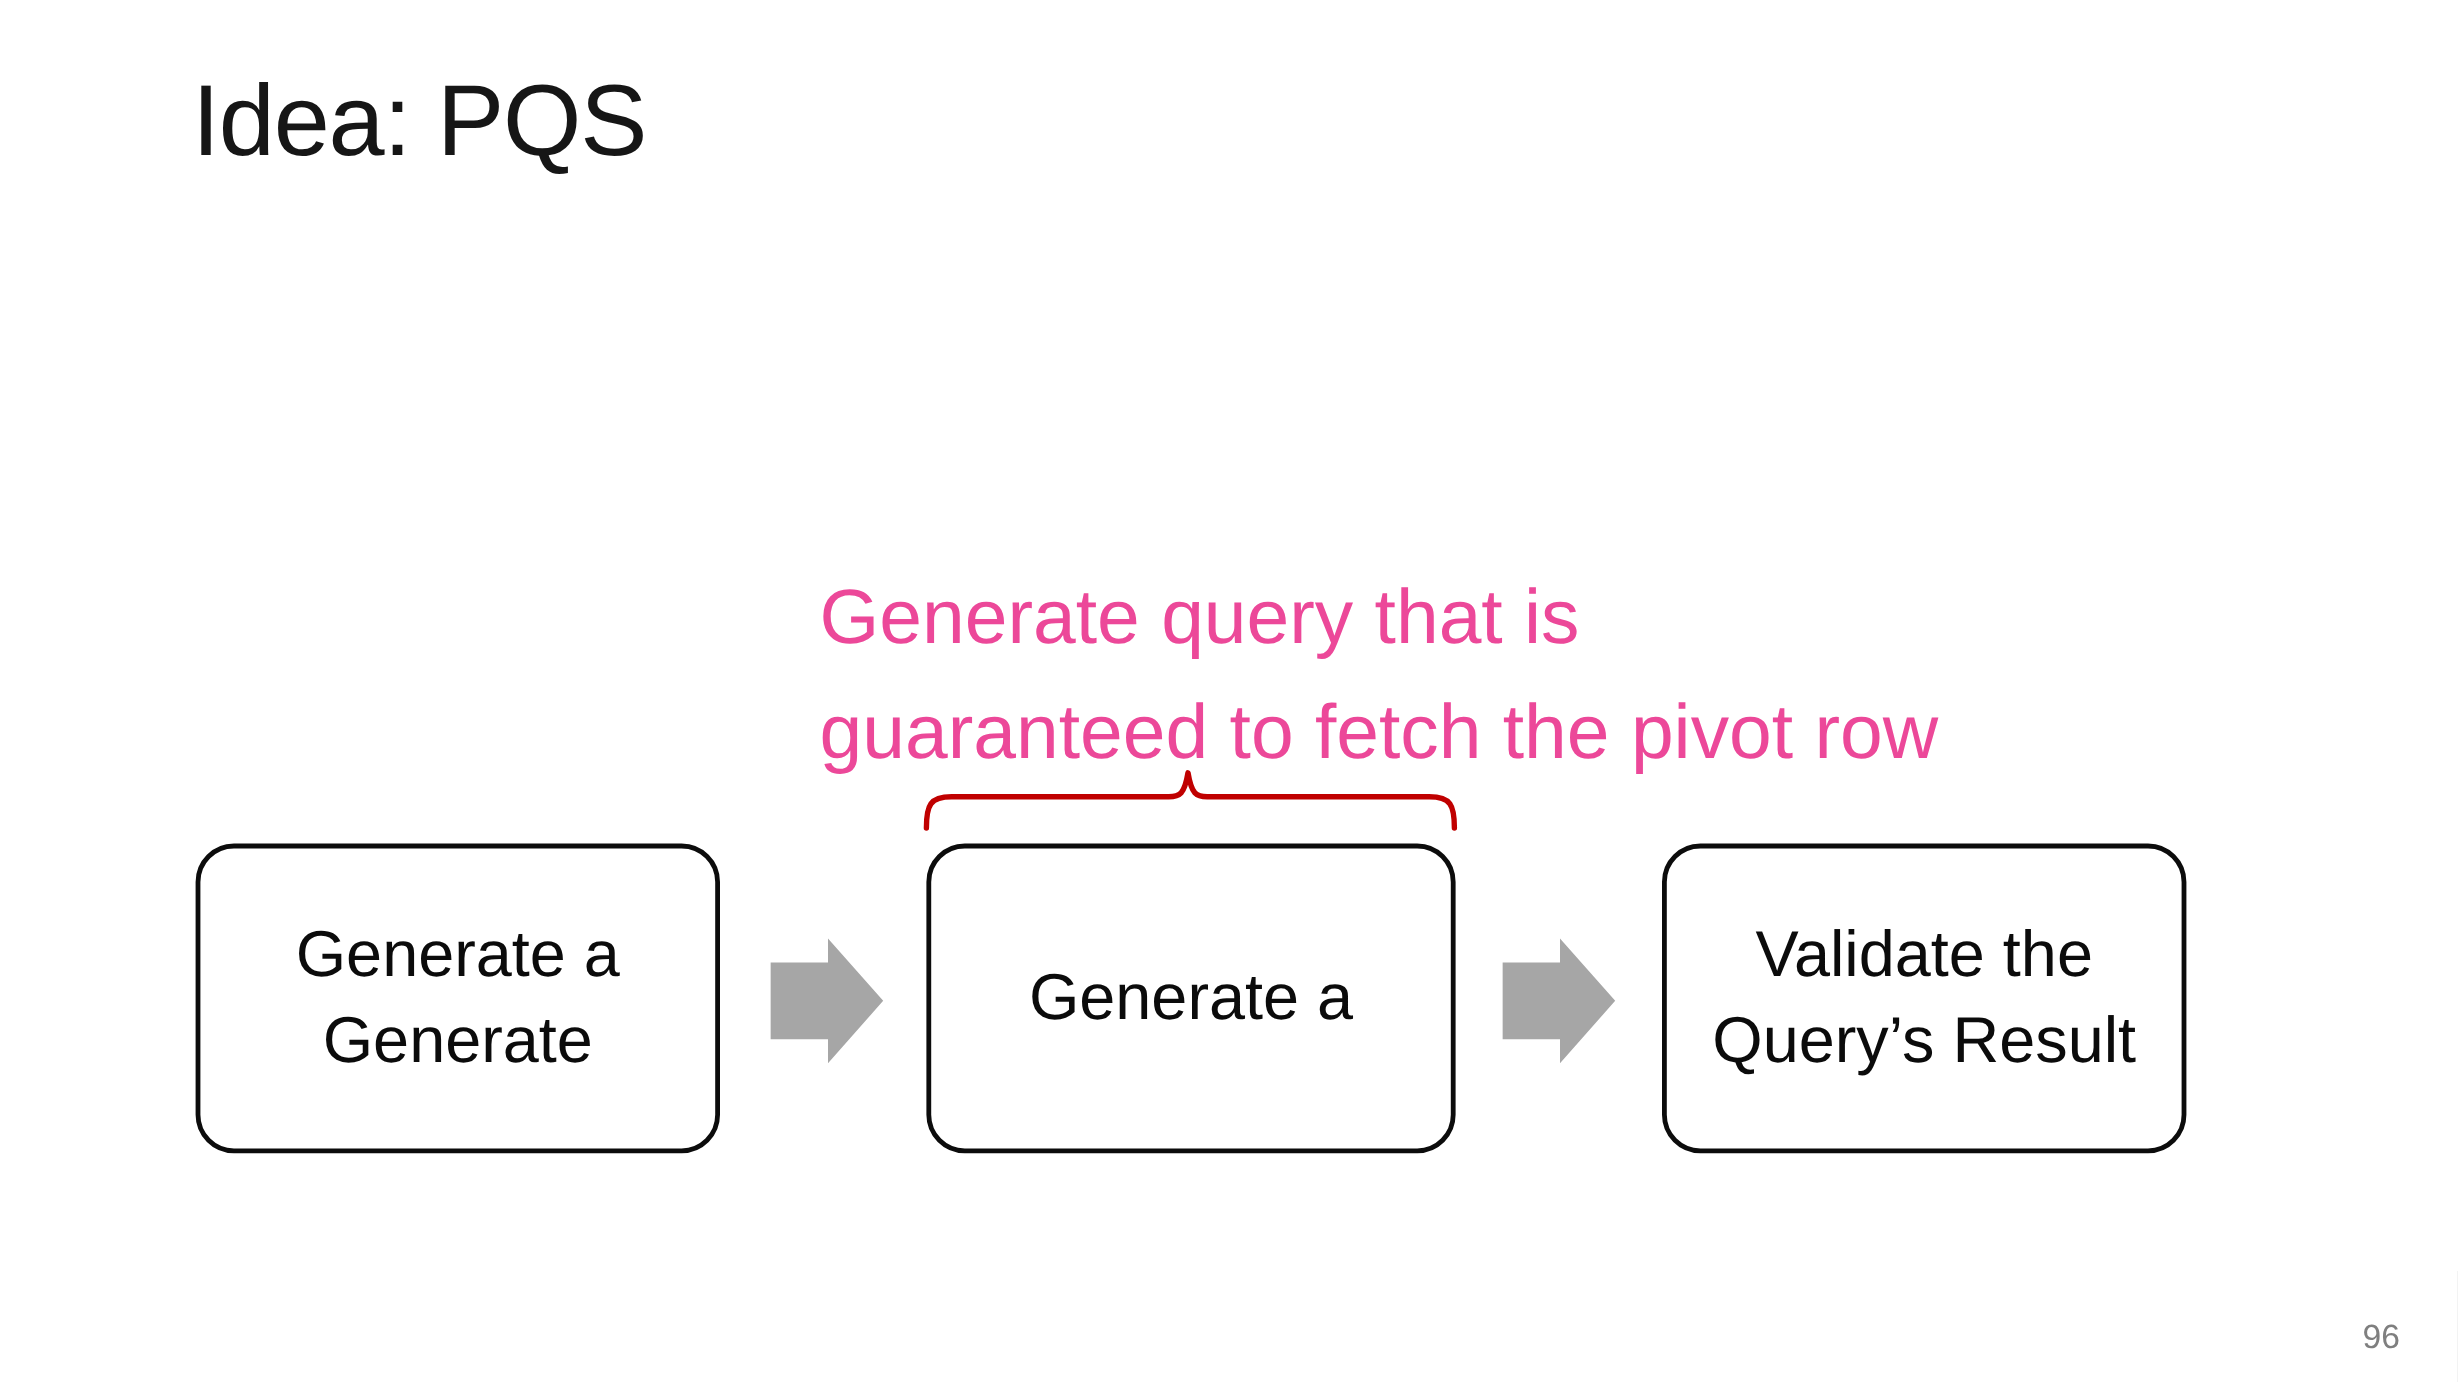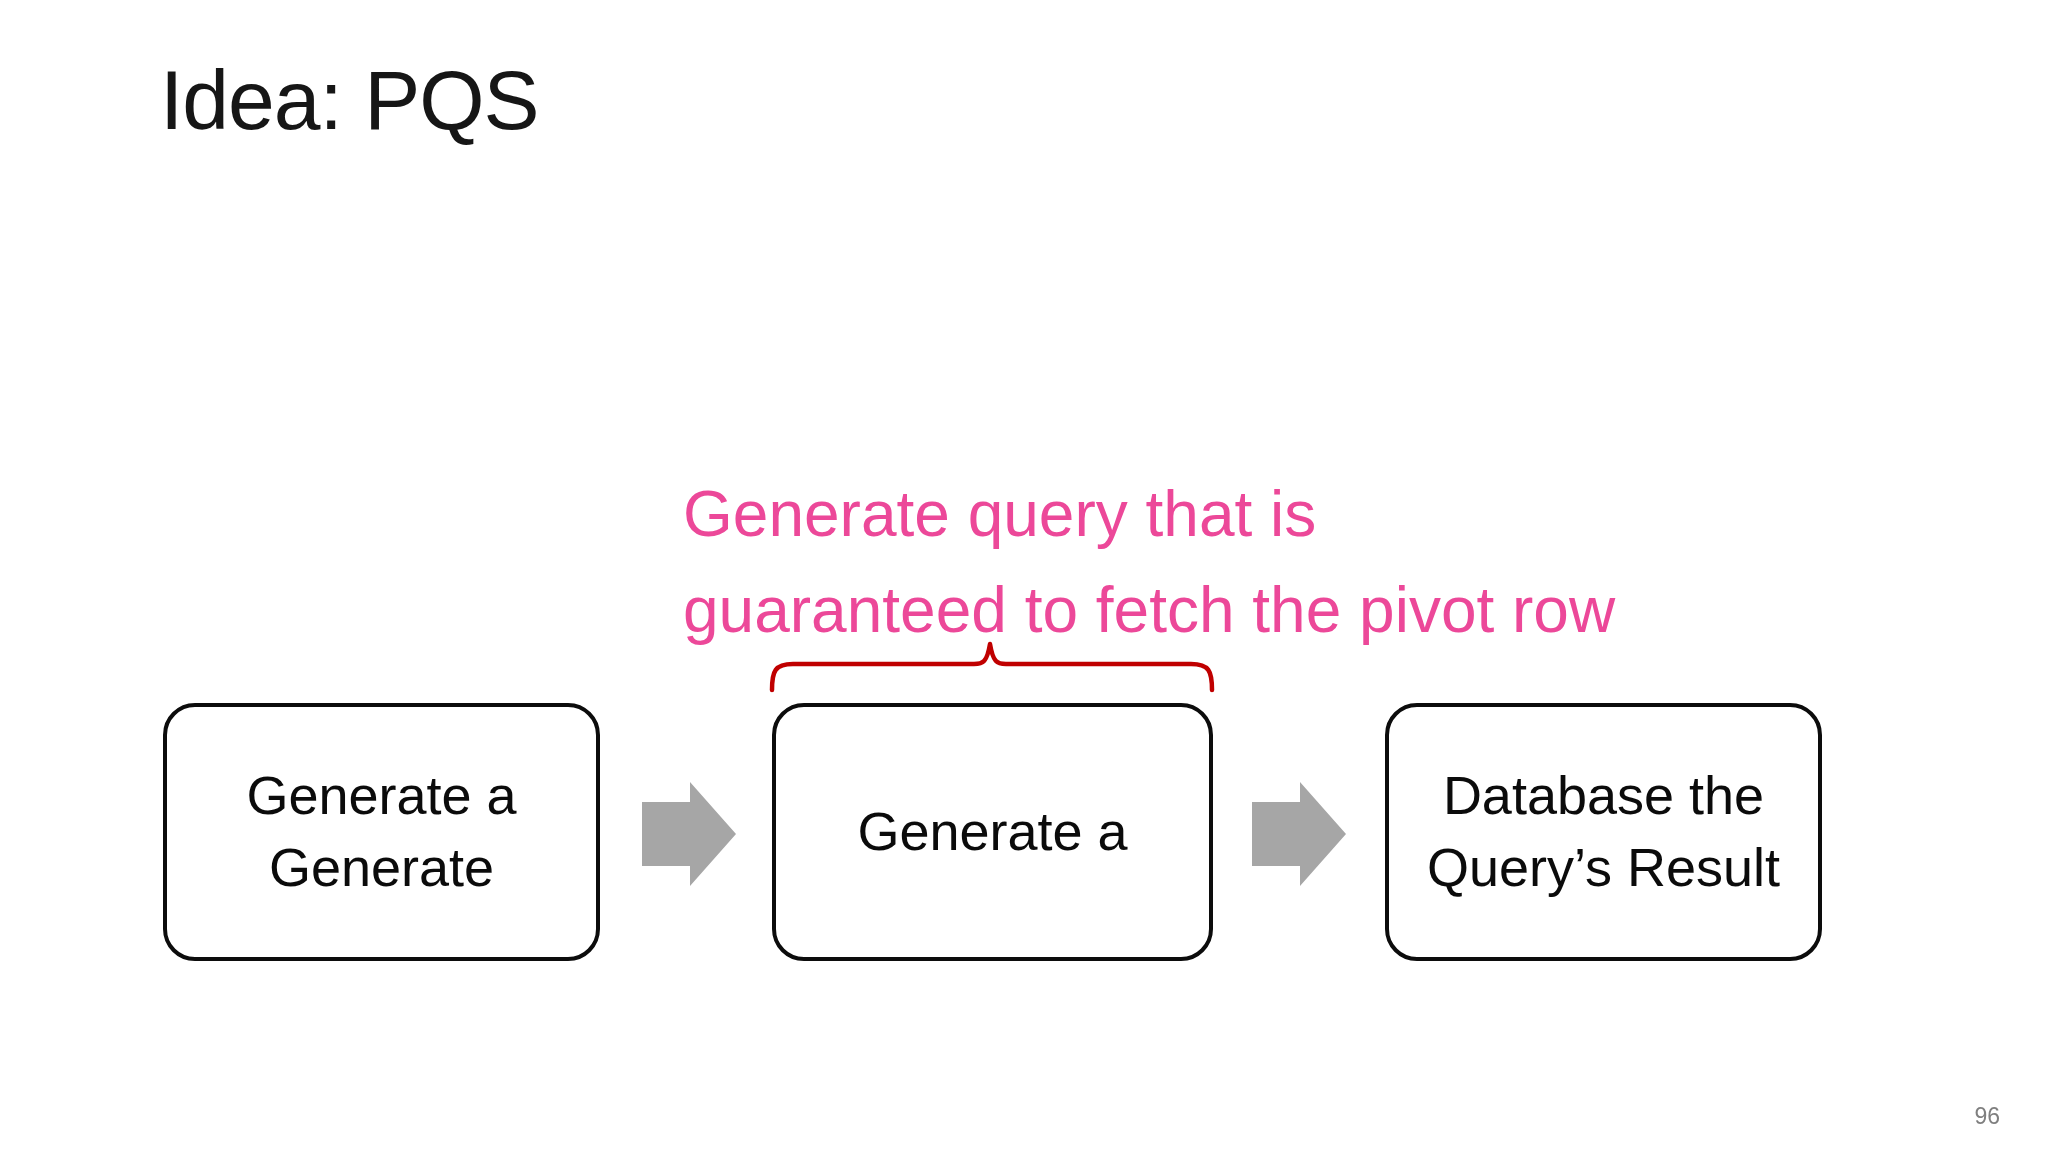--- a/index.html
+++ b/index.html
@@ -96,21 +96,21 @@
   .eth-logo .eth {
     font-weight: 900;
     letter-spacing: -4px;
   }
   .eth-logo .city {
     font-weight: 400;
     letter-spacing: -2px;
     margin-left: 12px;
   }
   .page-number {
-    font-size: 23px;
+    font-size: 28px;
     line-height: 1;
     color: #7f7f7f;
     margin-left: 22px;
     margin-bottom: 2px;
   }
 </style>
 </head>
 <body>
 
 <div class="slide">
@@ -137,21 +137,21 @@
 
   <div class="flow-box" id="box2">
     <span class="line">Generate a</span>
   </div>
 
   <svg class="flow-arrow" id="arrow2" viewBox="0 0 95 106" xmlns="http://www.w3.org/2000/svg">
     <polygon points="0,21 48,21 48,1 94,53 48,105 48,85 0,85" fill="#A6A6A6"></polygon>
   </svg>
 
   <div class="flow-box" id="box3">
-    <span class="line">Database the</span>
+    <span class="line">Validate the</span>
     <span class="line">Query’s Result</span>
   </div>
 
   <div class="footer">
     <div class="page-number">96</div>
   </div>
 
 </div>
 
 </body></html>

